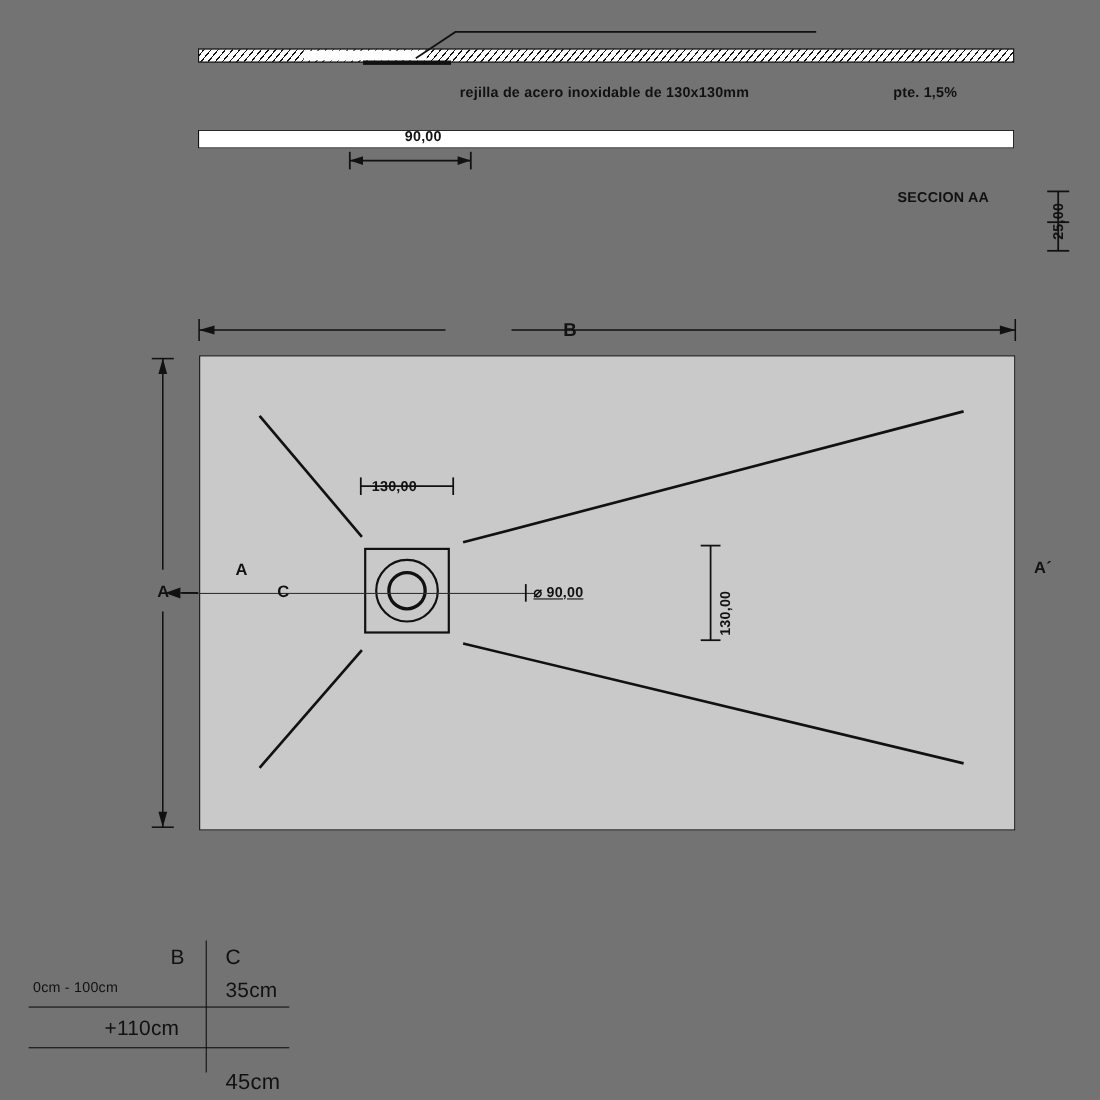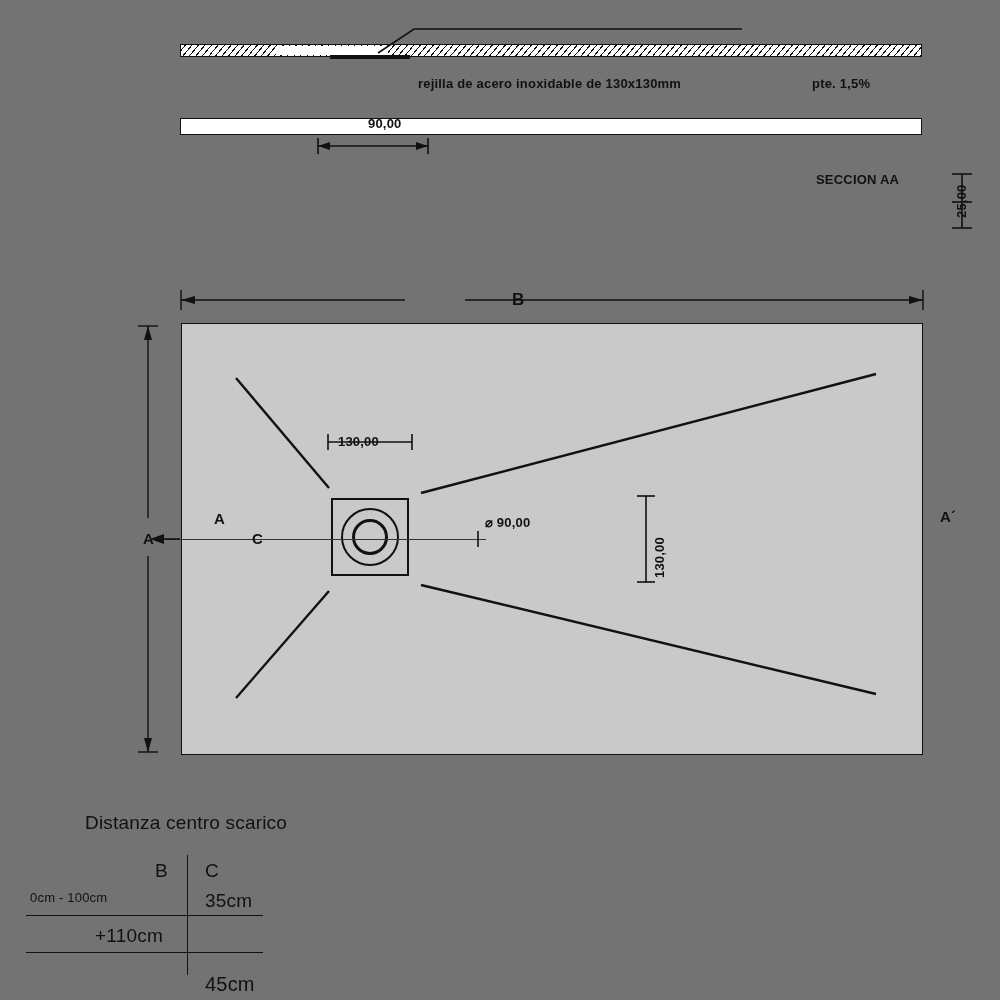--- a/index.html
+++ b/index.html
@@ -234,35 +234,34 @@
   <svg class="abs" style="left:150px; top:531px;" width="30" height="16">
     <polygon points="0,8 14,3 14,13" fill="#111111"></polygon>
     <line x1="14" y1="8" x2="30" y2="8" stroke="#111111" stroke-width="1.6"></line>
   </svg>
 
   <div class="label bold mid" style="left:143px; top:530px;">A</div>
   <div class="label bold mid" style="left:214px; top:510px;">A</div>
   <div class="label bold mid" style="left:252px; top:530px;">C</div>
   <div class="label bold mid" style="left:940px; top:508px;">A´</div>
 
-  <div class="label bold" style="left:485px; top:515px;">⌀ 90,00</div>
+  <div class="label bold" style="left:485px; top:531px;text-decoration:underline;">⌀ 90,00</div>
   <svg class="abs" style="left:470px; top:531px;" width="16" height="16">
     <line x1="8" y1="0" x2="8" y2="16" stroke="#111111" stroke-width="1.6"></line>
   </svg>
 
   <svg class="abs" style="left:136px; top:318px;" width="24" height="442">
     <line x1="12" y1="8" x2="12" y2="200" stroke="#111111" stroke-width="1.4"></line>
     <line x1="12" y1="238" x2="12" y2="434" stroke="#111111" stroke-width="1.4"></line>
     <line x1="2" y1="8" x2="22" y2="8" stroke="#111111" stroke-width="1.4"></line>
     <line x1="2" y1="434" x2="22" y2="434" stroke="#111111" stroke-width="1.4"></line>
     <polygon points="12,8 8,22 16,22" fill="#111111"></polygon>
     <polygon points="12,434 8,420 16,420" fill="#111111"></polygon>
   </svg>
 
-  <div class="label" style="left:85px; top:812px; font-size:19px;">Distanza centro scarico</div>
 
   <div class="tbl-divider-v"></div>
 
   <div class="label" style="left:155px; top:860px; font-size:19px;">B</div>
   <div class="label" style="left:205px; top:860px; font-size:19px;">C</div>
 
   <div class="label" style="left:30px; top:890px; font-size:13px;">0cm - 100cm</div>
   <div class="label" style="left:205px; top:890px; font-size:19px;">35cm</div>
   <div class="tbl-underline" style="left:26px; top:915px; width:237px;"></div>
 

